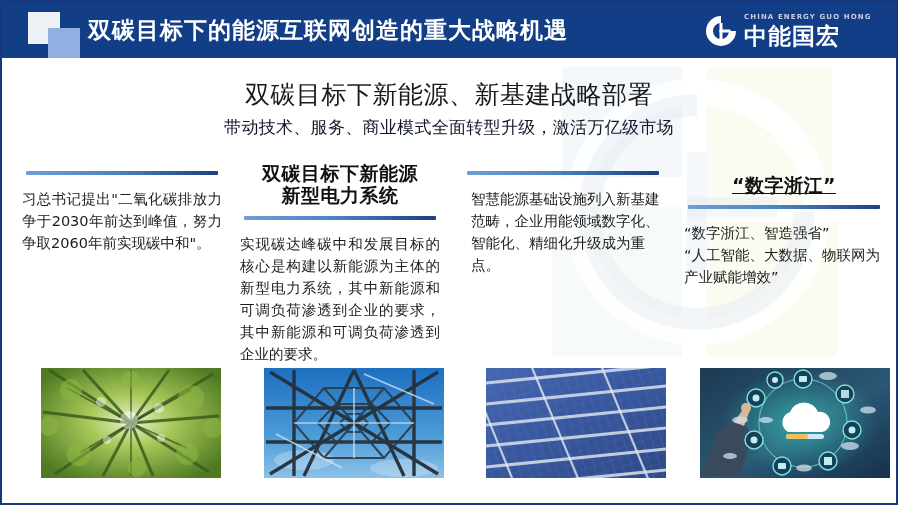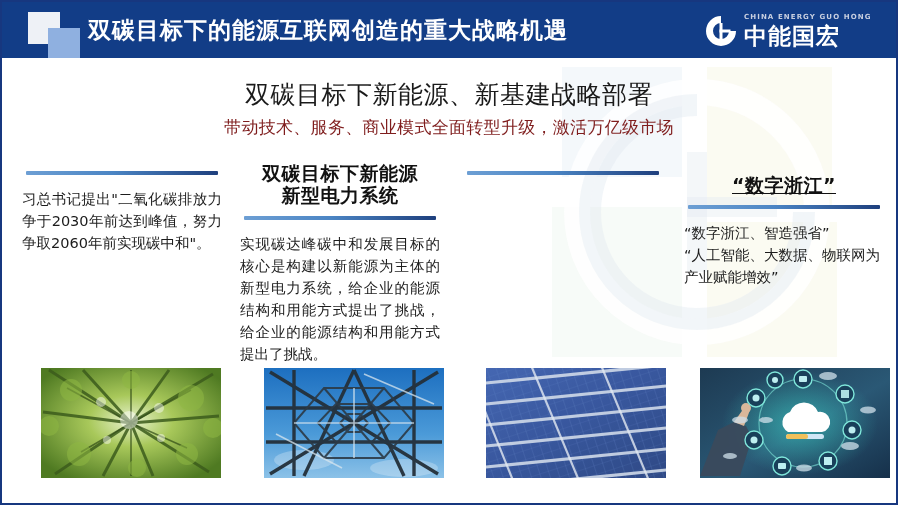--- a/index.html
+++ b/index.html
@@ -29,21 +29,21 @@
           color:#ffffff;letter-spacing:1px;white-space:nowrap;}
 
   
   #wm{position:absolute;left:530px;top:55px;width:330px;height:300px;
       opacity:.55;pointer-events:none;}
 
   
   #main-title{position:absolute;left:0;top:76px;width:894px;text-align:center;
       font-size:25px;font-weight:normal;color:#1a1a1a;letter-spacing:.5px;}
   #sub-title{position:absolute;left:0;top:114px;width:894px;text-align:center;
-      font-size:17px;color:#7f1d1d;letter-spacing:.3px;}
+      font-size:17px;color:#0f172a;letter-spacing:.3px;}
 
   
   .col{position:absolute;top:160px;width:212px;}
   .col-1{left:14px;}  .col-2{left:232px;} .col-3{left:455px;} .col-4{left:676px;}
 
   .col-head{text-align:center;font-size:19px;font-weight:bold;color:#111;
       line-height:1.18;letter-spacing:.5px;}
   .col-1 .col-head{padding-top:12px;}
   .col-3 .col-head{padding-top:12px;}
   .col-4 .col-head{padding-top:12px;text-decoration:underline;}
@@ -104,25 +104,26 @@
 
   <div class="col col-1">
     <div class="rule"></div>
     <div class="col-body">习总书记提出"二氧化碳排放力争于2030年前达到峰值，努力争取2060年前实现碳中和"。</div>
   </div>
 
   <div class="col col-2">
     <div class="col-head" style="white-space: pre-line;">双碳目标下新能源
 新型电力系统</div>
     <div class="rule"></div>
-    <div class="col-body">实现碳达峰碳中和发展目标的核心是构建以新能源为主体的新型电力系统，给企业的能源结构和用能方式提出了挑战，给企业的能源结构和用能方式提出了挑战。</div>
+    <div class="col-body">实现碳达峰碳中和发展目标的核心是构建以新能源为主体的新型电力系统，其中新能源和可调负荷渗透到企业的要求，其中新能源和可调负荷渗透到企业的要求。</div>
   </div>
 
   <div class="col col-3">
     <div class="rule"></div>
+    <div class="col-body">智慧能源基础设施列入新基建范畴，企业用能领域数字化、智能化、精细化升级成为重点。</div>
   </div>
 
   <div class="col col-4">
     <div class="col-head">“数字浙江”</div>
     <div class="rule"></div>
     <div class="col-body" style="white-space: pre-line;">“数字浙江、智造强省”
 “人工智能、大数据、物联网为产业赋能增效”</div>
   </div>
 
   <div class="photo p1">

